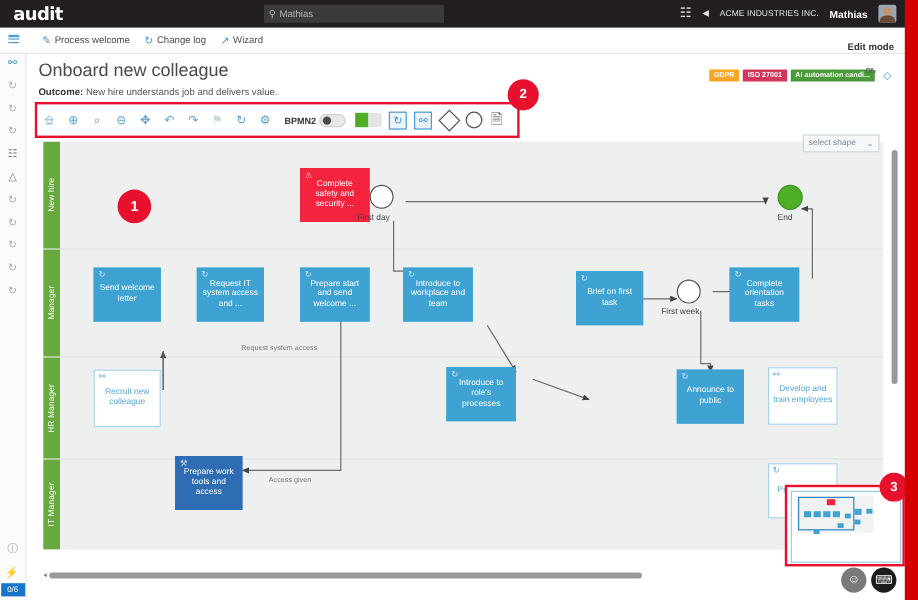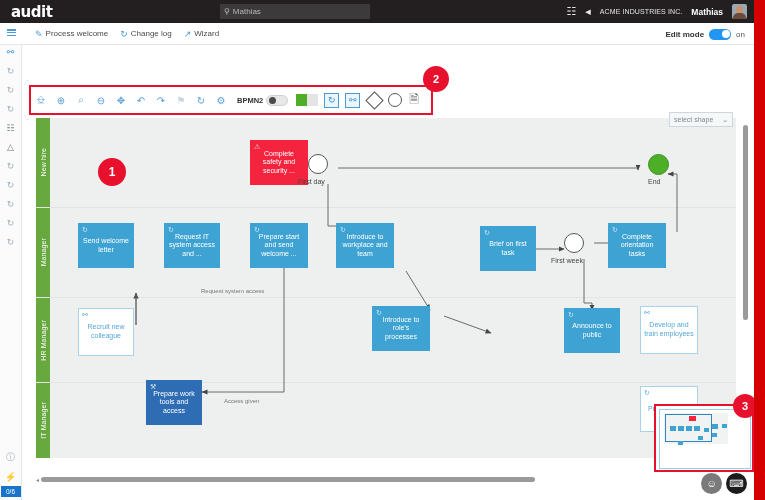--- a/index.html
+++ b/index.html
@@ -64,22 +64,22 @@
   .hamburger div { width: 9px; }
   .hamburger i {
     display: block; height: 1.2px; background: #4b9ad4; margin-bottom: 1.6px;
   }
   .ab-item {
     display: flex; align-items: center; gap: 3px; margin-left: 12px;
     font-size: 8px; color: #4a4a4a;
   }
   .ab-item .ic { color: #4b9ad4; font-size: 9px; }
   .editmode {
-    position: absolute; right: 20px; top: 0; height: 22px;
-    display: flex; align-items: center; gap: 5px;
+    position: absolute; right: 20px; top: 12px; height: 22px;
+    display: flex; align-items: center; gap: 5px; flex-direction: column;
   }
   .editmode .lbl { font-size: 8px; font-weight: bold; color: #333; }
   .toggle-on {
     width: 22px; height: 11px; border-radius: 6px; background: #2196f3;
     position: relative;
   }
   .toggle-on::after {
     content: ''; position: absolute; right: 1.5px; top: 1.5px;
     width: 8px; height: 8px; border-radius: 50%; background: #fff;
   }
@@ -319,20 +319,33 @@
     <div class="rail-icon">↻</div>
     <div class="rail-icon">↻</div>
     <div class="rail-icon">↻</div>
     <div class="rail-icon">↻</div>
     <div class="rail-spacer"></div>
     <div class="rail-icon">ⓘ</div>
     <div class="rail-icon">⚡</div>
     <div class="version-badge">0/6</div>
   </div>
 
+  <div class="titlezone">
+    <div class="ptitle">Onboard new colleague</div>
+    <div class="poutcome">
+      <b>Outcome:</b>
+      <span>New hire understands job and delivers value.</span>
+    </div>
+    <div class="badges">
+      <span class="badge" style="background:#f5a623">GDPR</span>
+      <span class="badge" style="background:#d2365a">ISO 27001</span>
+      <span class="badge" style="background:#4a9a3c">AI automation candi...</span>
+      <span class="tag-icon">◇</span>
+    </div>
+  </div>
 
   <div class="toolbar-wrap">
     <div class="tb-btn">⎒</div>
     <div class="tb-btn">⊕</div>
     <div class="tb-btn">⌕</div>
     <div class="tb-btn">⊖</div>
     <div class="tb-btn">✥</div>
     <div class="tb-btn">↶</div>
     <div class="tb-btn">↷</div>
     <div class="tb-btn faded">⚑</div>

